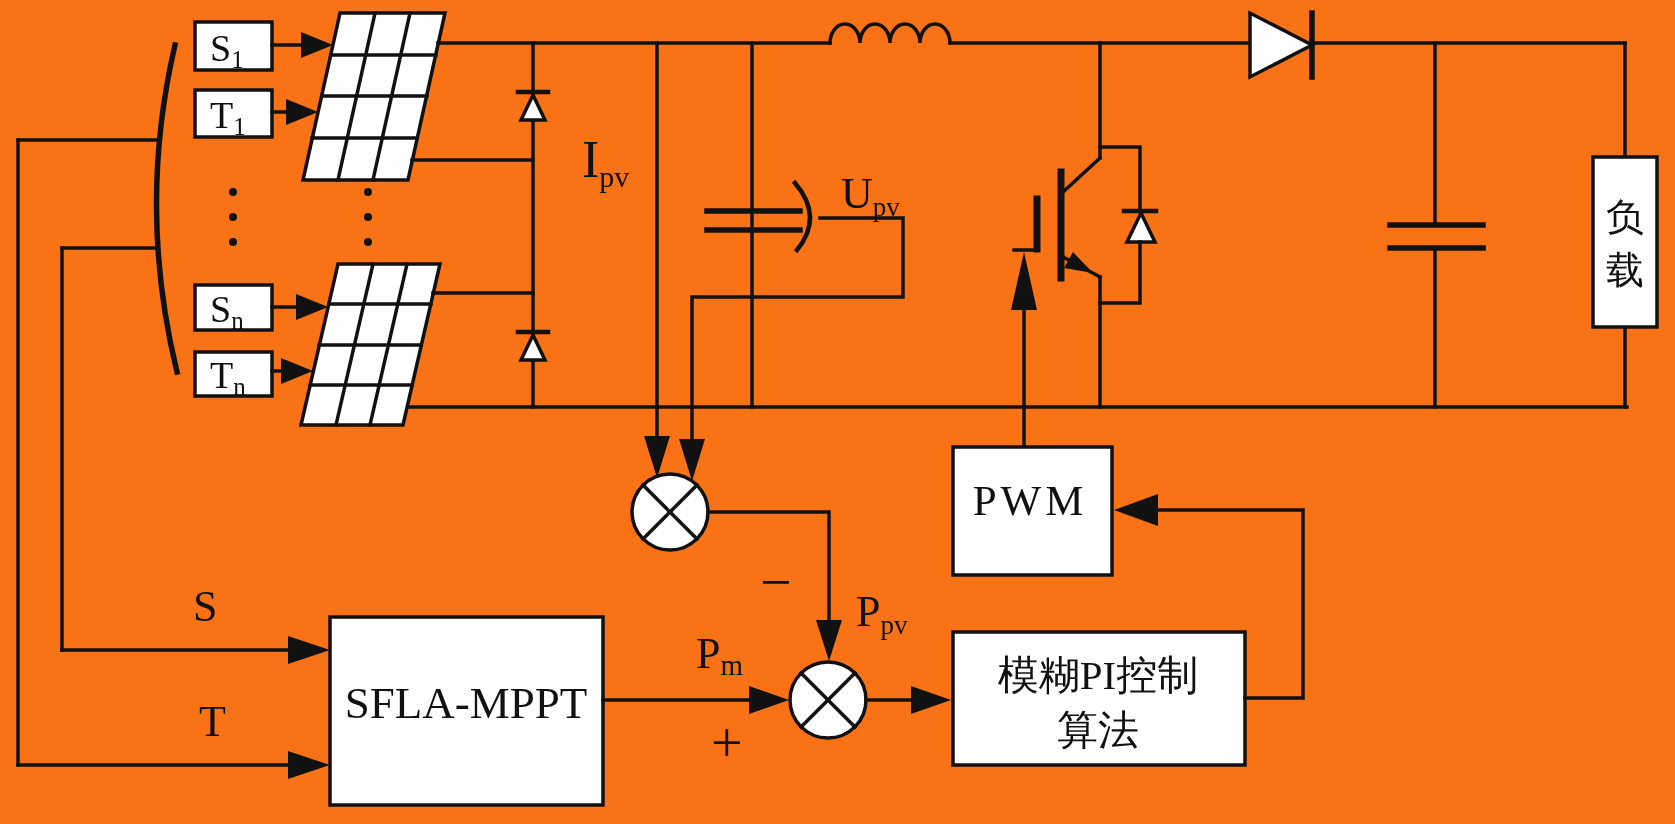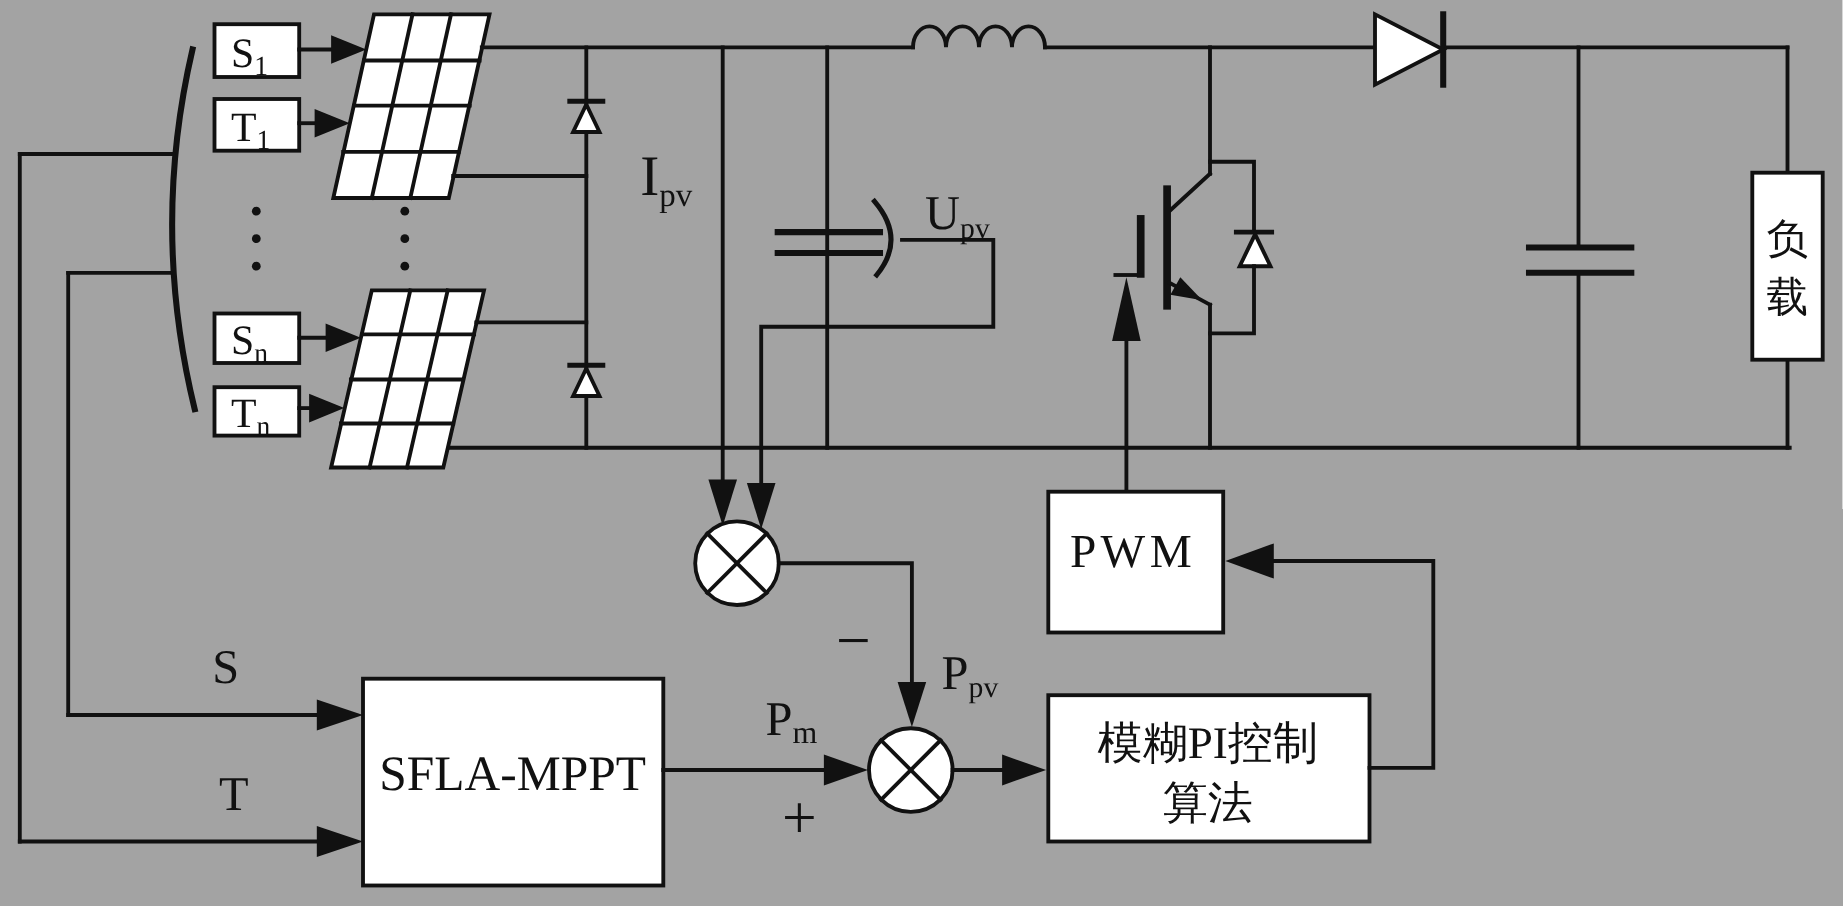--- a/index.html
+++ b/index.html
@@ -1,16 +1,16 @@
 <!DOCTYPE html>
 <html><head>
 <meta charset="utf-8">
 <style>
   html,body{margin:0;padding:0;background:#ffffff;}
-  .stage{width:1675px;height:824px;background:#a3a3a3;position:relative;overflow:hidden;}
+  .stage{width:1675px;height:824px;background:#f97316;position:relative;overflow:hidden;}
   svg{display:block;}
   .w{stroke:#111111;stroke-width:3.5;fill:none;stroke-linecap:square;stroke-linejoin:miter;}
   .w4{stroke-width:4.5;}
   .w5{stroke-width:5.5;}
   .w6{stroke-width:7;}
   .f{fill:#111111;stroke:none;}
   .o{fill:#ffffff;stroke:#111111;stroke-width:3.5;stroke-linejoin:miter;}
   .txt{font-family:"Liberation Serif","DejaVu Serif",serif;fill:#111111;}
 </style>
 </head>

